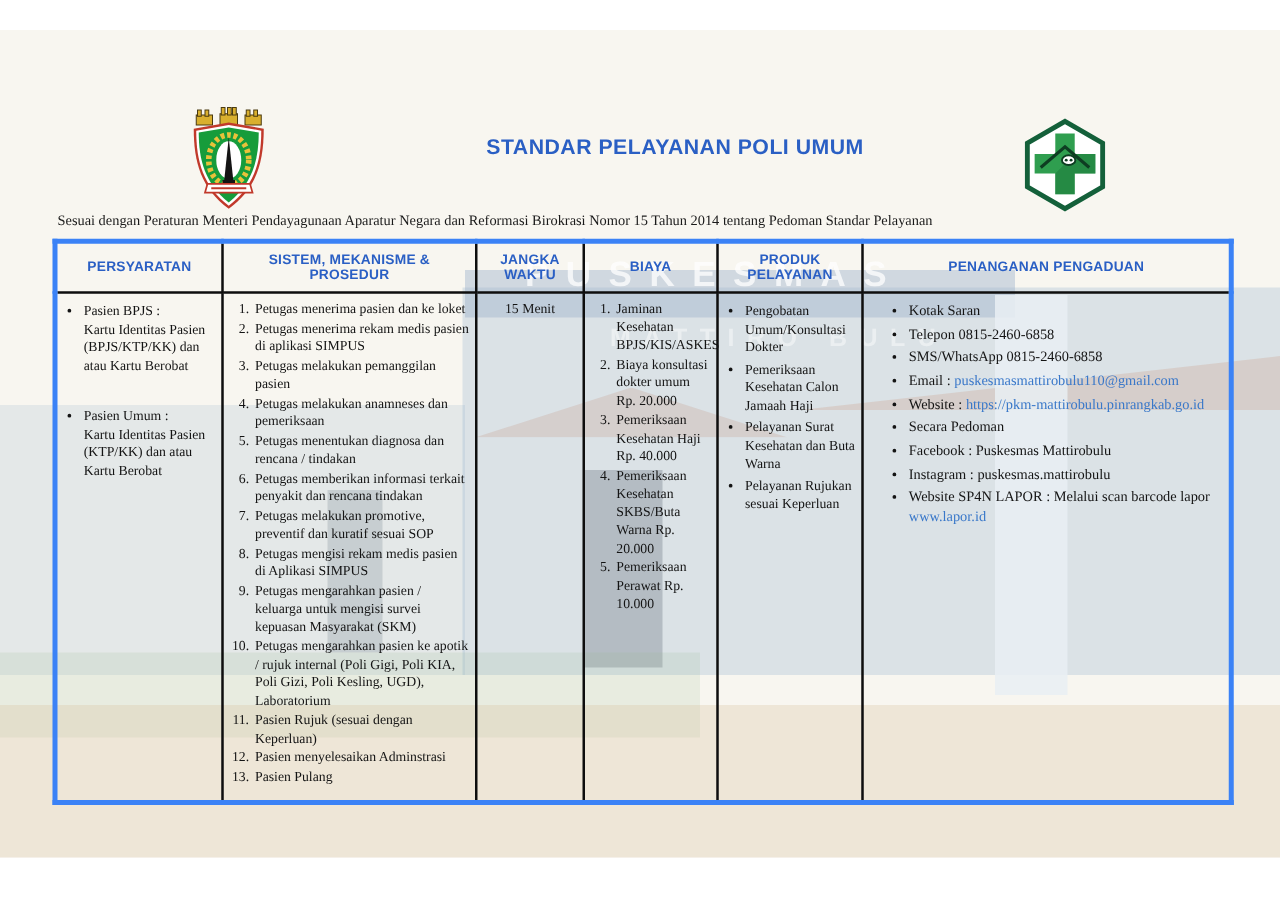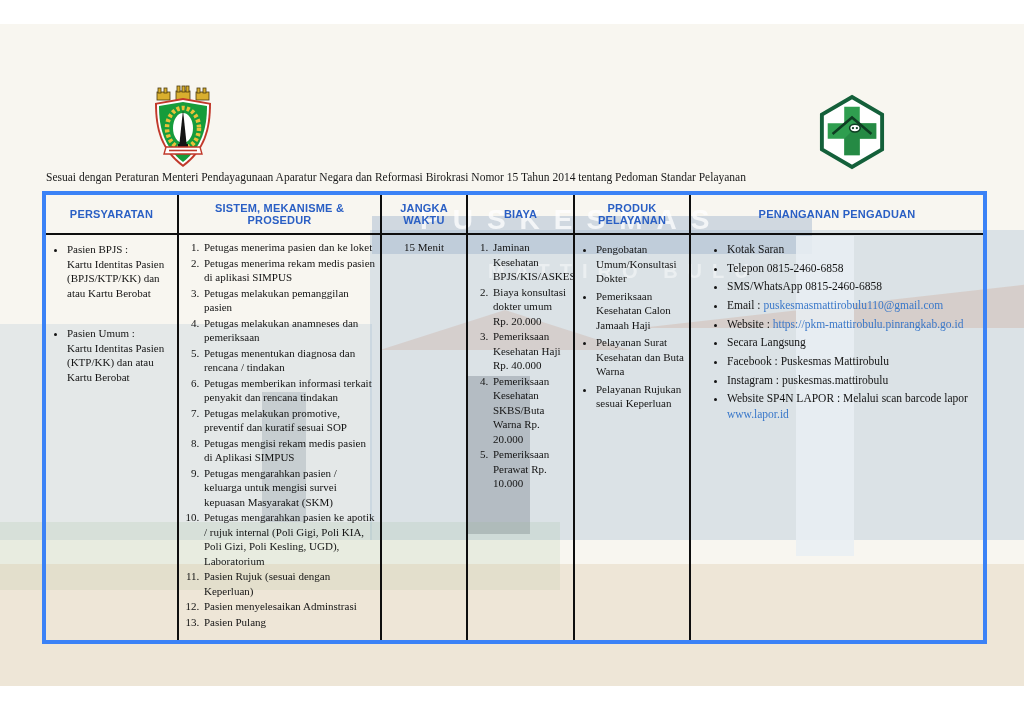--- a/index.html
+++ b/index.html
@@ -91,20 +91,21 @@
     <path d="M35 18 L59 22 C59 44 54 63 35 78 C16 63 11 44 11 22 Z" fill="#169c3b"></path>
     <ellipse cx="35" cy="44" rx="16" ry="20" fill="none" stroke="#e8c23a" stroke-width="4.5" stroke-dasharray="3 2.2"></ellipse>
     <ellipse cx="35" cy="44" rx="10" ry="15" fill="#ffffff"></ellipse>
     <polygon points="35,26 38.6,60 31.4,60" fill="#141414"></polygon>
     <rect x="30" y="60" width="10" height="3.5" fill="#141414"></rect>
     <path d="M18 63 L52 63 L54 70 L16 70 Z" fill="#ffffff" stroke="#c1392b" stroke-width="1.4"></path>
     <line x1="21" y1="66.5" x2="49" y2="66.5" stroke="#c1392b" stroke-width="1.6"></line>
   </svg>
 
   <div class="titles">
+    <div class="title-line">STANDAR PELAYANAN POLI UMUM</div>
   </div>
 
   <svg class="logo-right" viewBox="0 0 70 78">
     <polygon points="35,3 66,21 66,57 35,75 4,57 4,21" fill="#ffffff" stroke="#14603a" stroke-width="4"></polygon>
     <path d="M27 13 h16 v17 h17 v16 h-17 v17 h-16 v-17 h-17 v-16 h17 Z" fill="#2f9e4f"></path>
     <path d="M43 30 h17 v16 h-17 v17 h-16 v-17 Z" fill="#1d7a3c" opacity="0.55"></path>
     <polyline points="15,41 35,24 55,41" fill="none" stroke="#0e3d22" stroke-width="2.6"></polyline>
     <ellipse cx="38" cy="35" rx="5.5" ry="4" fill="#ffffff" stroke="#0e3d22" stroke-width="1.6"></ellipse>
     <circle cx="36" cy="35" r="1.2" fill="#0e3d22"></circle>
       <circle cx="40" cy="35" r="1.2" fill="#0e3d22"></circle>
@@ -186,21 +187,21 @@
           <ul class="pengaduan">
             <li>Kotak Saran</li>
             <li>Telepon 0815-2460-6858</li>
             <li>SMS/WhatsApp 0815-2460-6858</li>
             <li>
               <span>Email : </span><a class="link">puskesmasmattirobulu110@gmail.com</a>
             </li>
             <li>
               <span>Website : </span><a class="link">https://pkm-mattirobulu.pinrangkab.go.id</a>
             </li>
-            <li>Secara Langsung</li>
+            <li>Secara Pedoman</li>
             <li>Facebook : Puskesmas Mattirobulu</li>
             <li>Instagram : puskesmas.mattirobulu</li>
             <li>
               <span>Website SP4N LAPOR : Melalui scan barcode lapor </span><a class="link">www.lapor.id</a>
             </li>
           </ul>
         </td>
       </tr>
     </tbody>
   </table>

